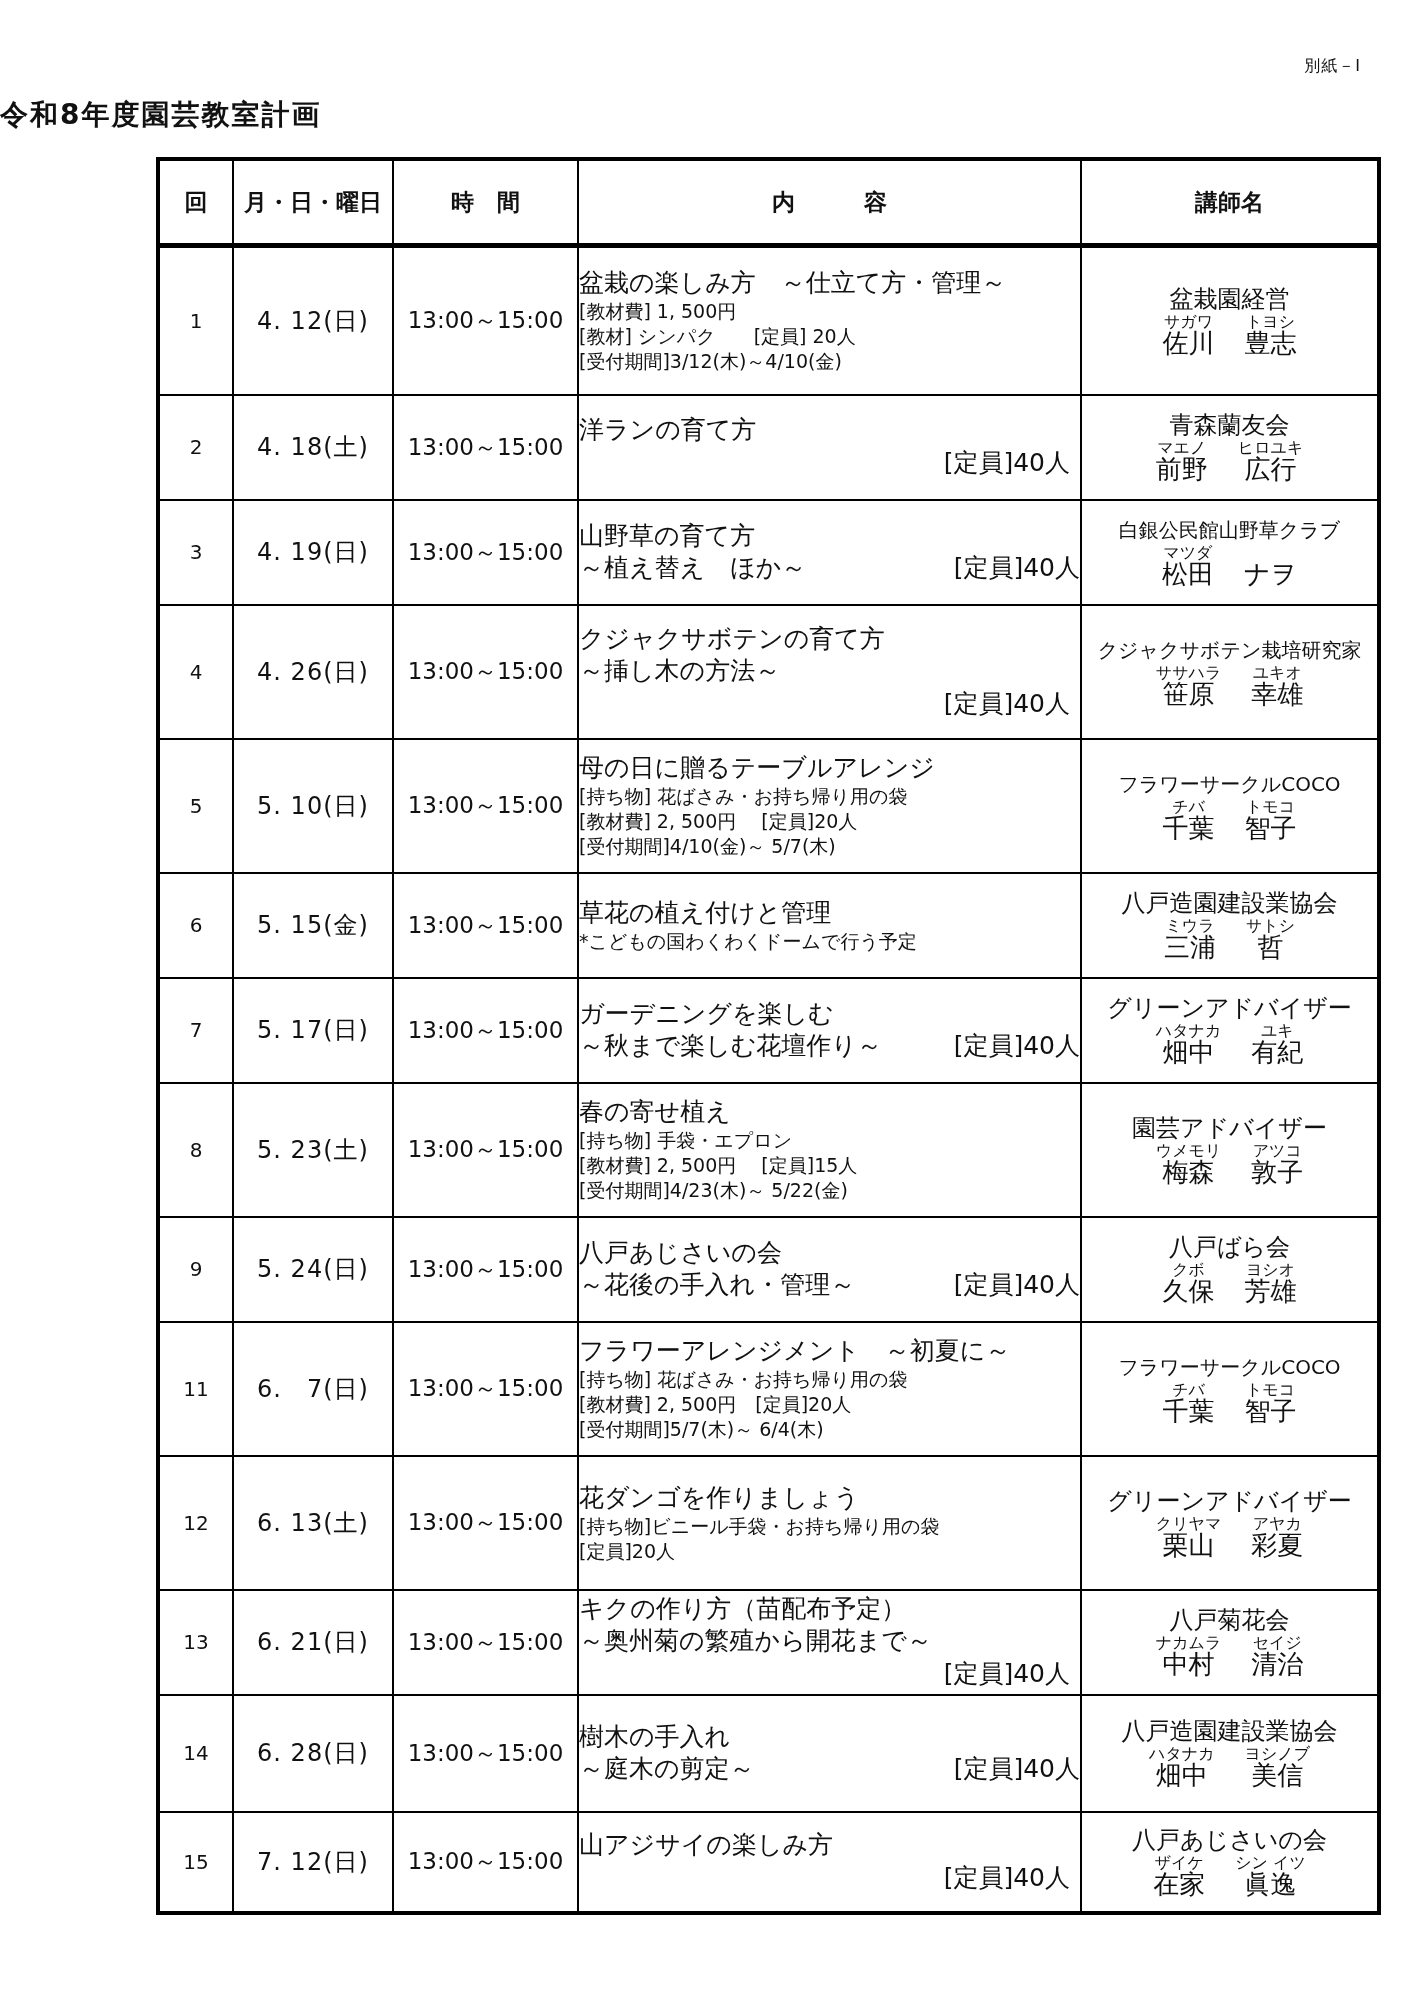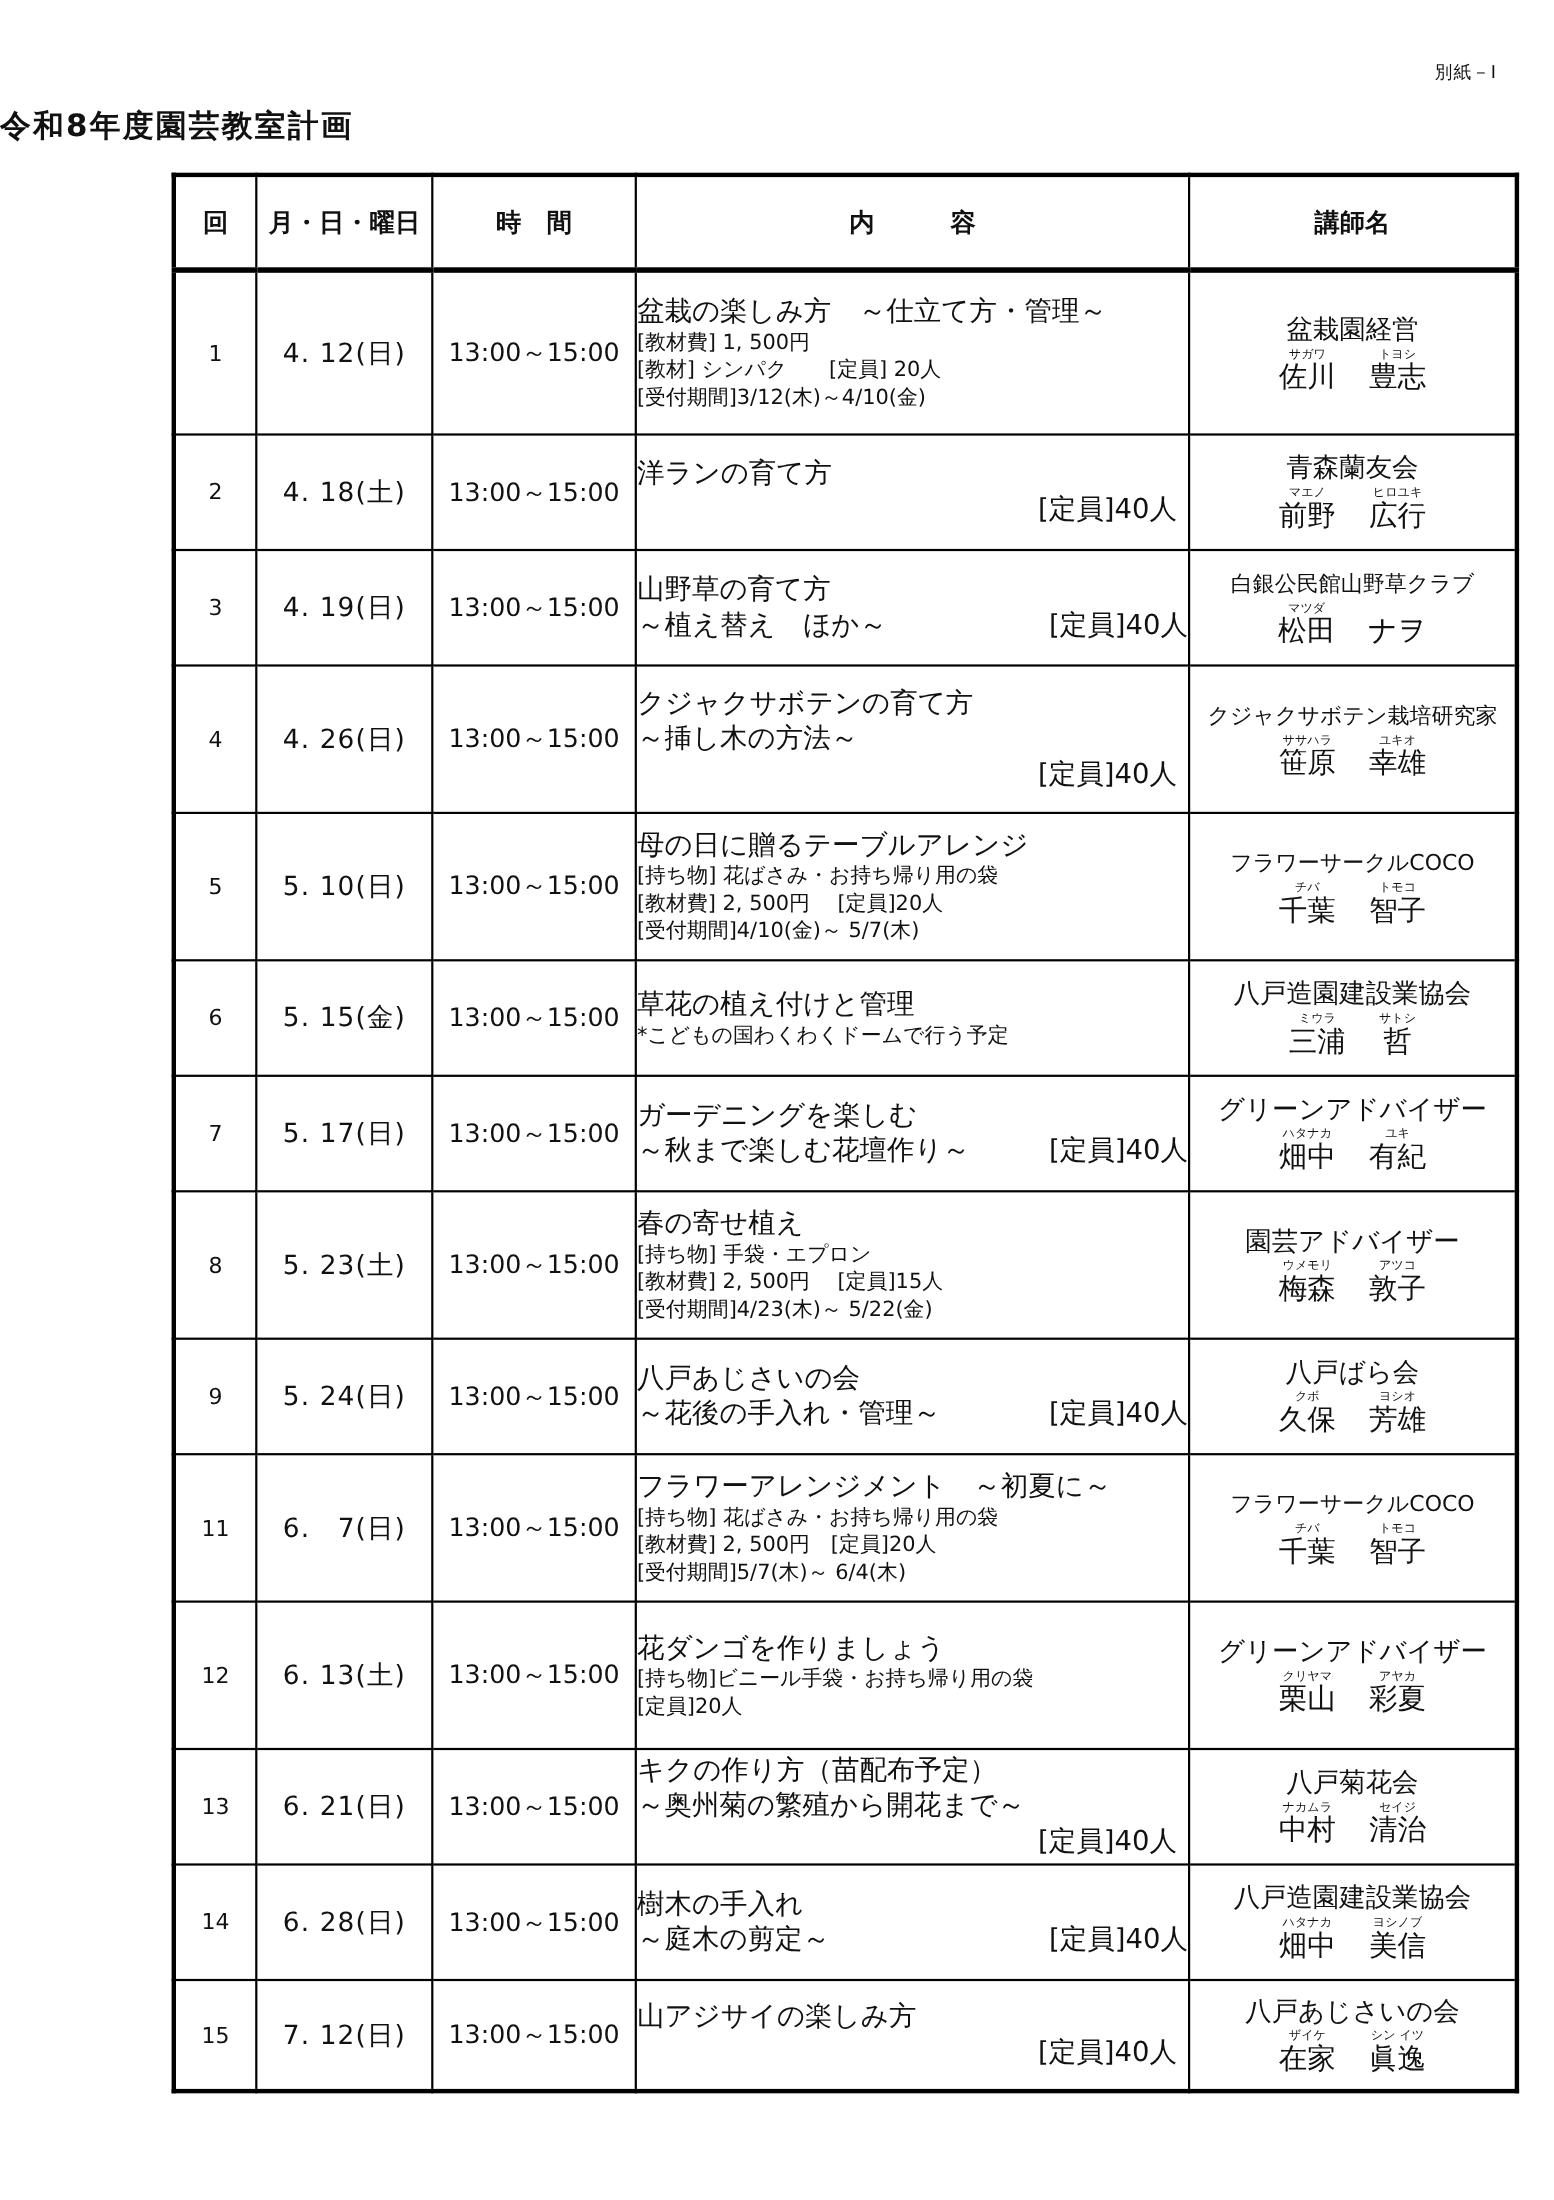--- a/index.html
+++ b/index.html
@@ -20,21 +20,21 @@
   .c-title { font-size:25px; line-height:32px; }
   .c-sub { font-size:25px; line-height:32px; }
   .c-note { font-size:19px; line-height:25px; }
   .cap-inline { float:right; font-size:25px; }
   .cap-right { text-align:right; font-size:25px; line-height:34px; padding-right:10px; }
   td.inst { text-align:center; }
   .org { font-size:24px; line-height:30px; }
   .org.small { font-size:20px; }
   .ruby-row { display:flex; justify-content:center; gap:30px; margin-top:2px; }
   .rb { display:flex; flex-direction:column; align-items:center; }
-  .rt { font-size:11px; line-height:12px; }
+  .rt { font-size:16px; line-height:12px; }
   .rn { font-size:26px; line-height:30px; }
 </style>
 </head>
 <body>
 
 <div class="annex">別紙－Ⅰ</div>
 <div class="title">令和8年度園芸教室計画</div>
 
 <table class="plan">
   <colgroup>
@@ -322,21 +322,21 @@
               <span class="rt">ナカムラ</span>
               <span class="rn">中村</span>
             </span>
             <span class="rb">
               <span class="rt">セイジ</span>
               <span class="rn">清治</span>
             </span>
           </div>
         </td>
       </tr>
-      <tr style="height: 105px;">
+      <tr style="height: 117px;">
         <td class="no">14</td>
         <td class="date">6. 28(日)</td>
         <td class="time">13:00～15:00</td>
         <td class="content">
           <div class="c-title">樹木の手入れ</div>
           <div class="c-sub"><span>～庭木の剪定～</span><span class="cap-inline">[定員]40人</span></div>
         </td>
         <td class="inst">
           <div class="org">八戸造園建設業協会</div>
           <div class="ruby-row">

